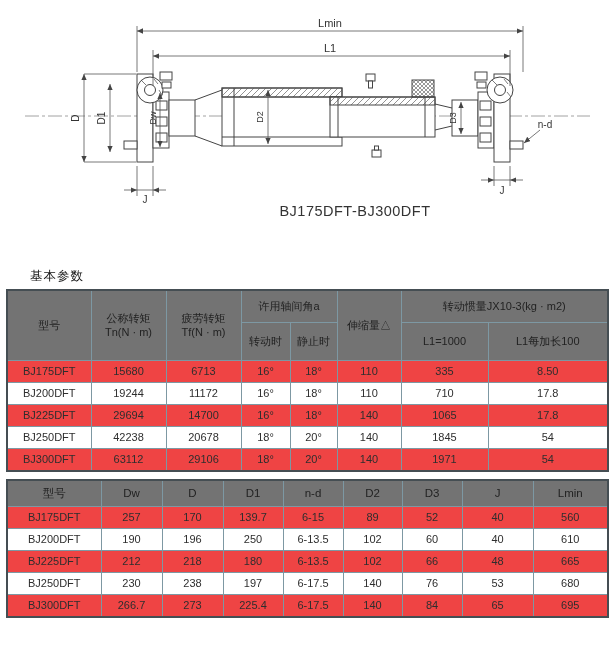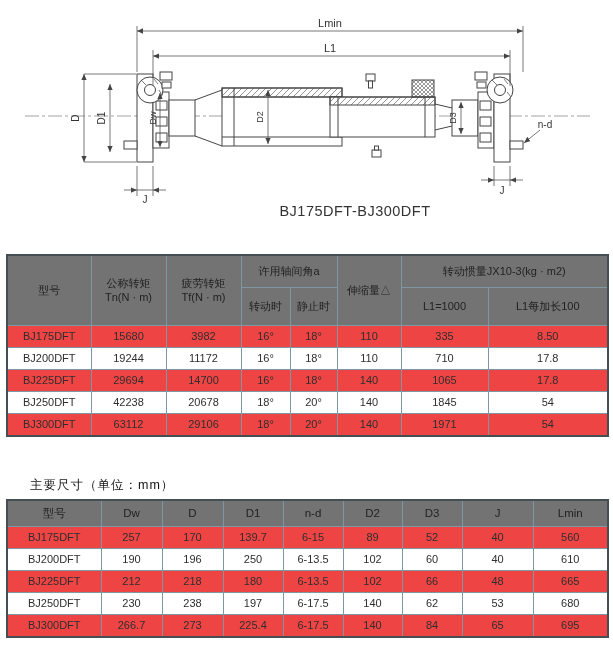--- a/index.html
+++ b/index.html
@@ -162,20 +162,21 @@
       <text x="263" y="117" font-size="9" text-anchor="middle" transform="rotate(-90 263 117)">D2</text>
       <text x="456" y="118" font-size="9" text-anchor="middle" transform="rotate(-90 456 118)">D3</text>
       <text x="545" y="128" font-size="10" text-anchor="middle">n-d</text>
       <text x="145" y="203" font-size="10" text-anchor="middle">J</text>
       <text x="502" y="194" font-size="10" text-anchor="middle">J</text>
 
       <text x="355" y="216" font-size="14.5" text-anchor="middle" letter-spacing="0.5" fill="#1a1a1a">BJ175DFT-BJ300DFT</text>
     </g>
   </svg>
 
+  <div class="sec-title">基本参数</div>
 
   <div class="tbl-wrap">
     <table class="t1">
       <colgroup>
         <col style="width:84px">
           <col style="width:75px">
           <col style="width:75px">
         <col style="width:49px">
           <col style="width:47px">
           <col style="width:64px">
@@ -197,21 +198,21 @@
           <th>转动时</th>
           <th>静止时</th>
           <th>L1=1000</th>
           <th>L1每加长100</th>
         </tr>
       </thead>
       <tbody>
         <tr class="alt">
           <td>BJ175DFT</td>
           <td>15680</td>
-          <td>3982</td>
+          <td>6713</td>
           <td>16°</td>
           <td>18°</td>
           <td>110</td>
           <td>335</td>
           <td>8.50</td>
         </tr>
         <tr>
           <td>BJ200DFT</td>
           <td>19244</td>
           <td>11172</td>
@@ -248,21 +249,20 @@
           <td>18°</td>
           <td>20°</td>
           <td>140</td>
           <td>1971</td>
           <td>54</td>
         </tr>
       </tbody>
     </table>
   </div>
 
-  <div class="sec-title" style="margin-top:40px">主要尺寸（单位：mm）</div>
 
   <div class="tbl-wrap" style="margin-top:7px">
     <table class="t2">
       <colgroup>
         <col style="width:94px">
           <col style="width:61px">
           <col style="width:61px">
         <col style="width:60px">
           <col style="width:60px">
           <col style="width:59px">
@@ -317,21 +317,21 @@
           <td>48</td>
           <td>665</td>
         </tr>
         <tr>
           <td>BJ250DFT</td>
           <td>230</td>
           <td>238</td>
           <td>197</td>
           <td>6-17.5</td>
           <td>140</td>
-          <td>62</td>
+          <td>76</td>
           <td>53</td>
           <td>680</td>
         </tr>
         <tr class="alt">
           <td>BJ300DFT</td>
           <td>266.7</td>
           <td>273</td>
           <td>225.4</td>
           <td>6-17.5</td>
           <td>140</td>

